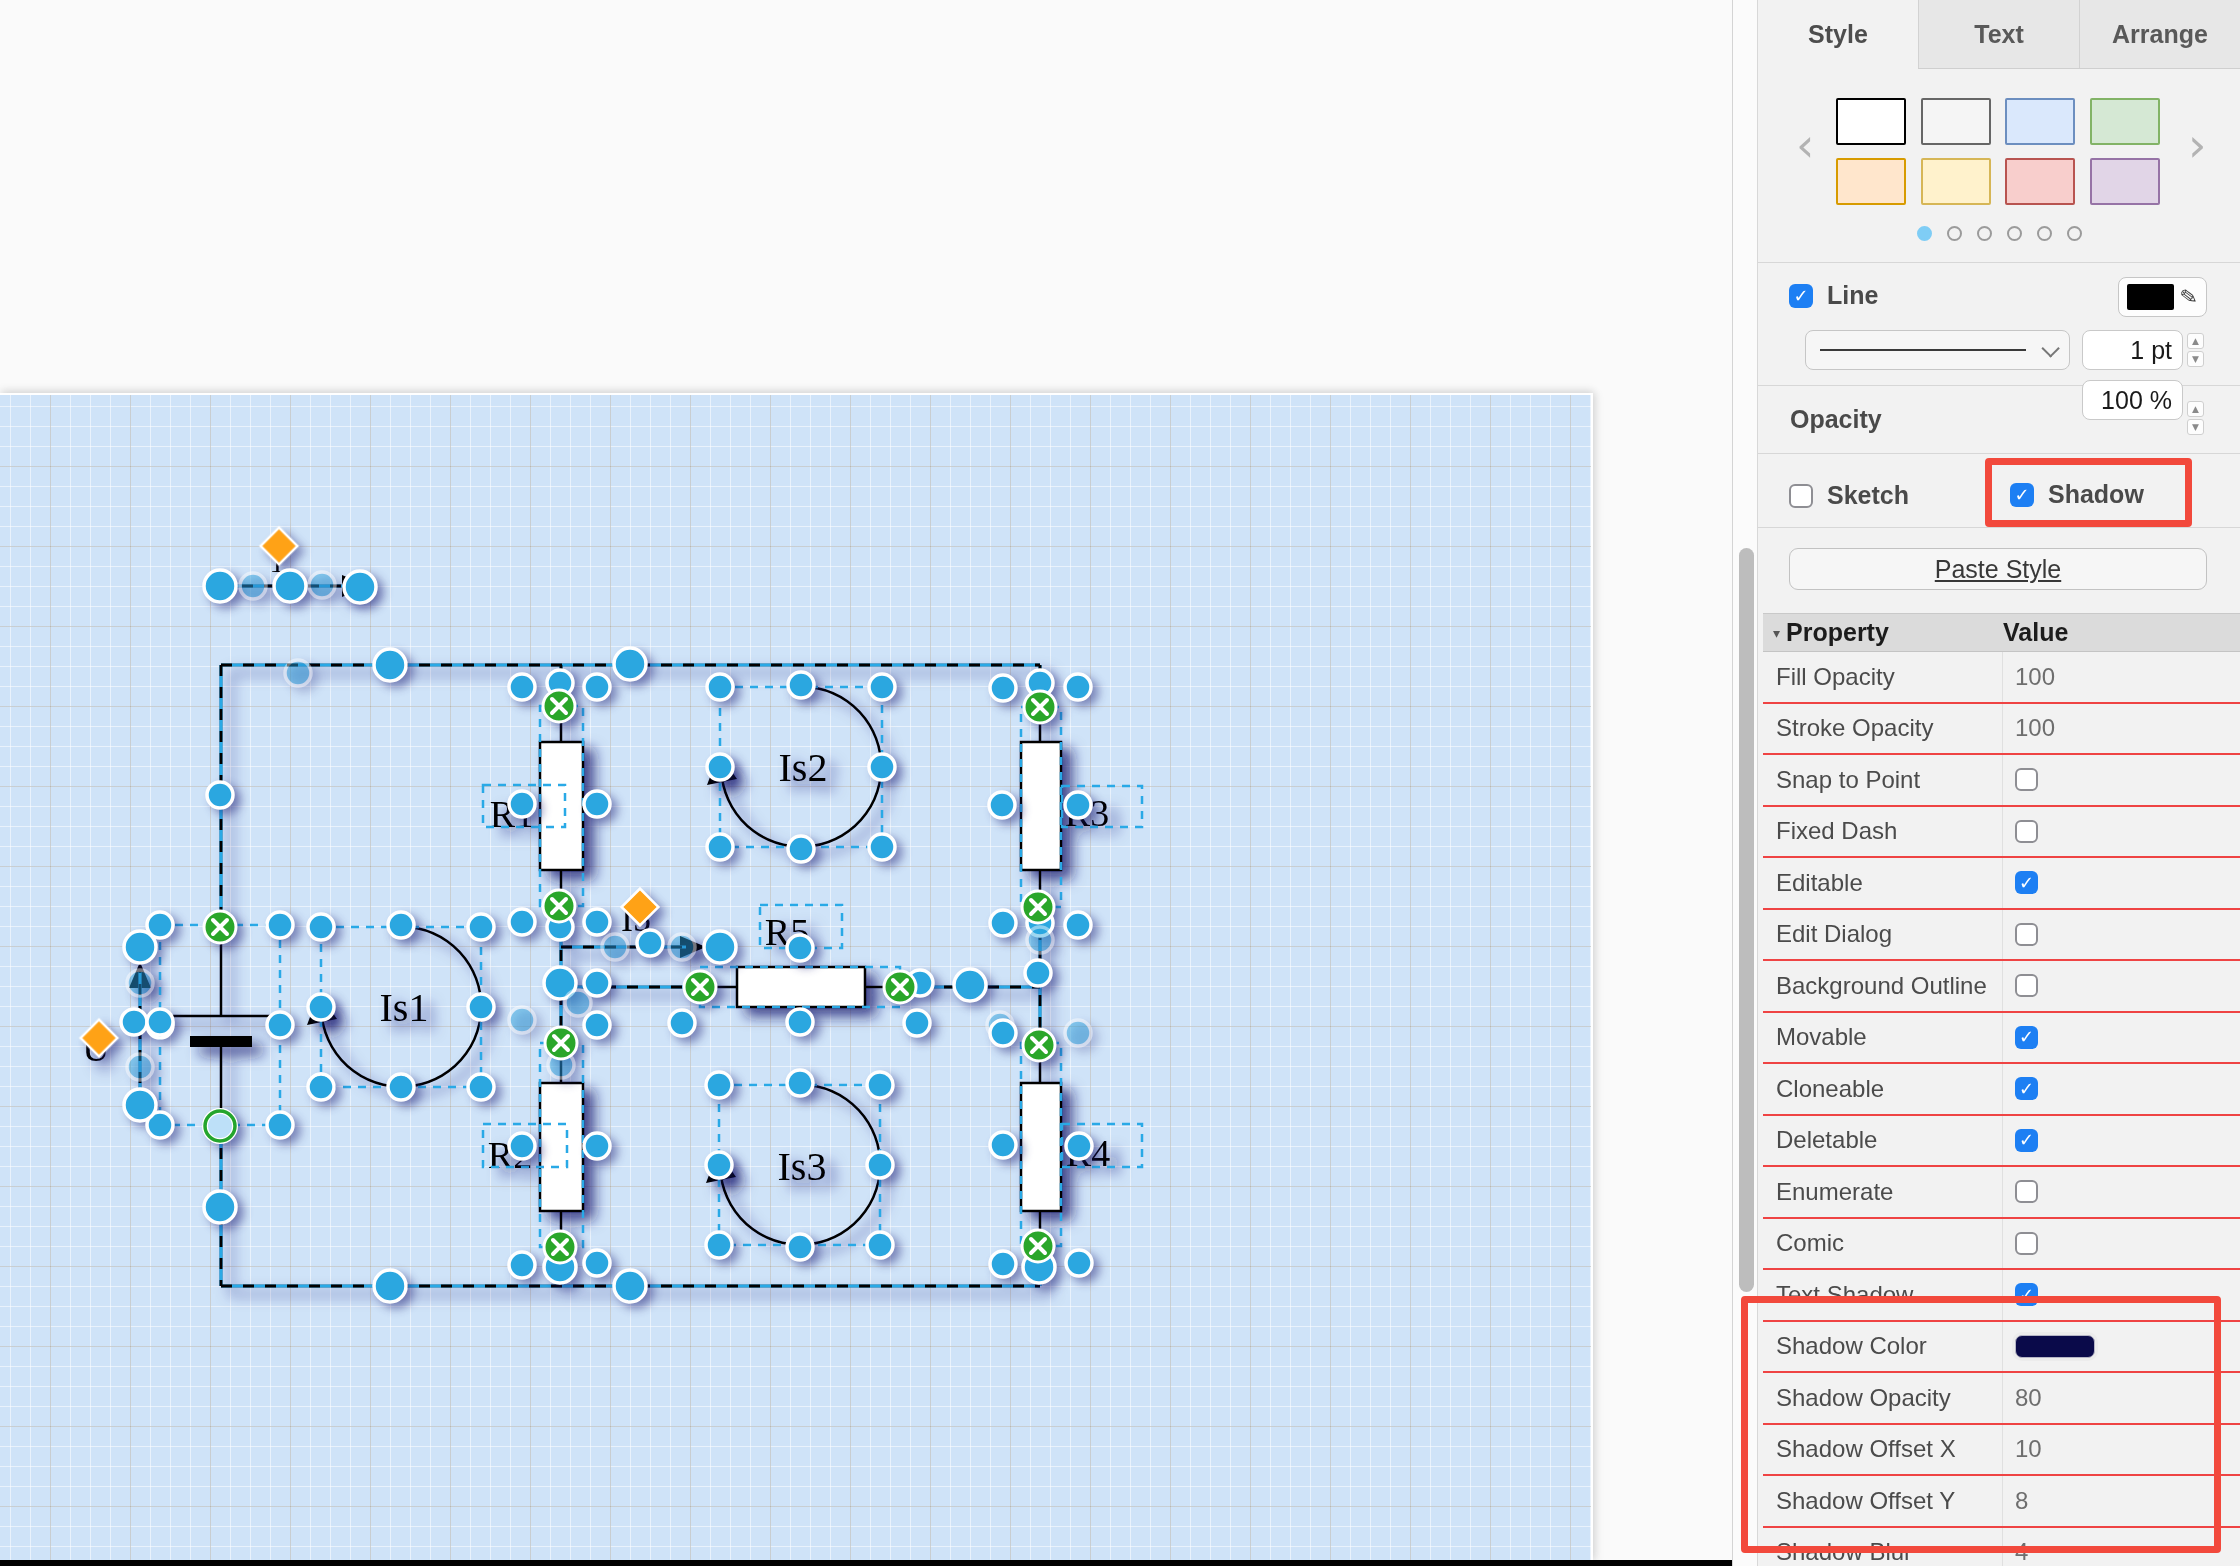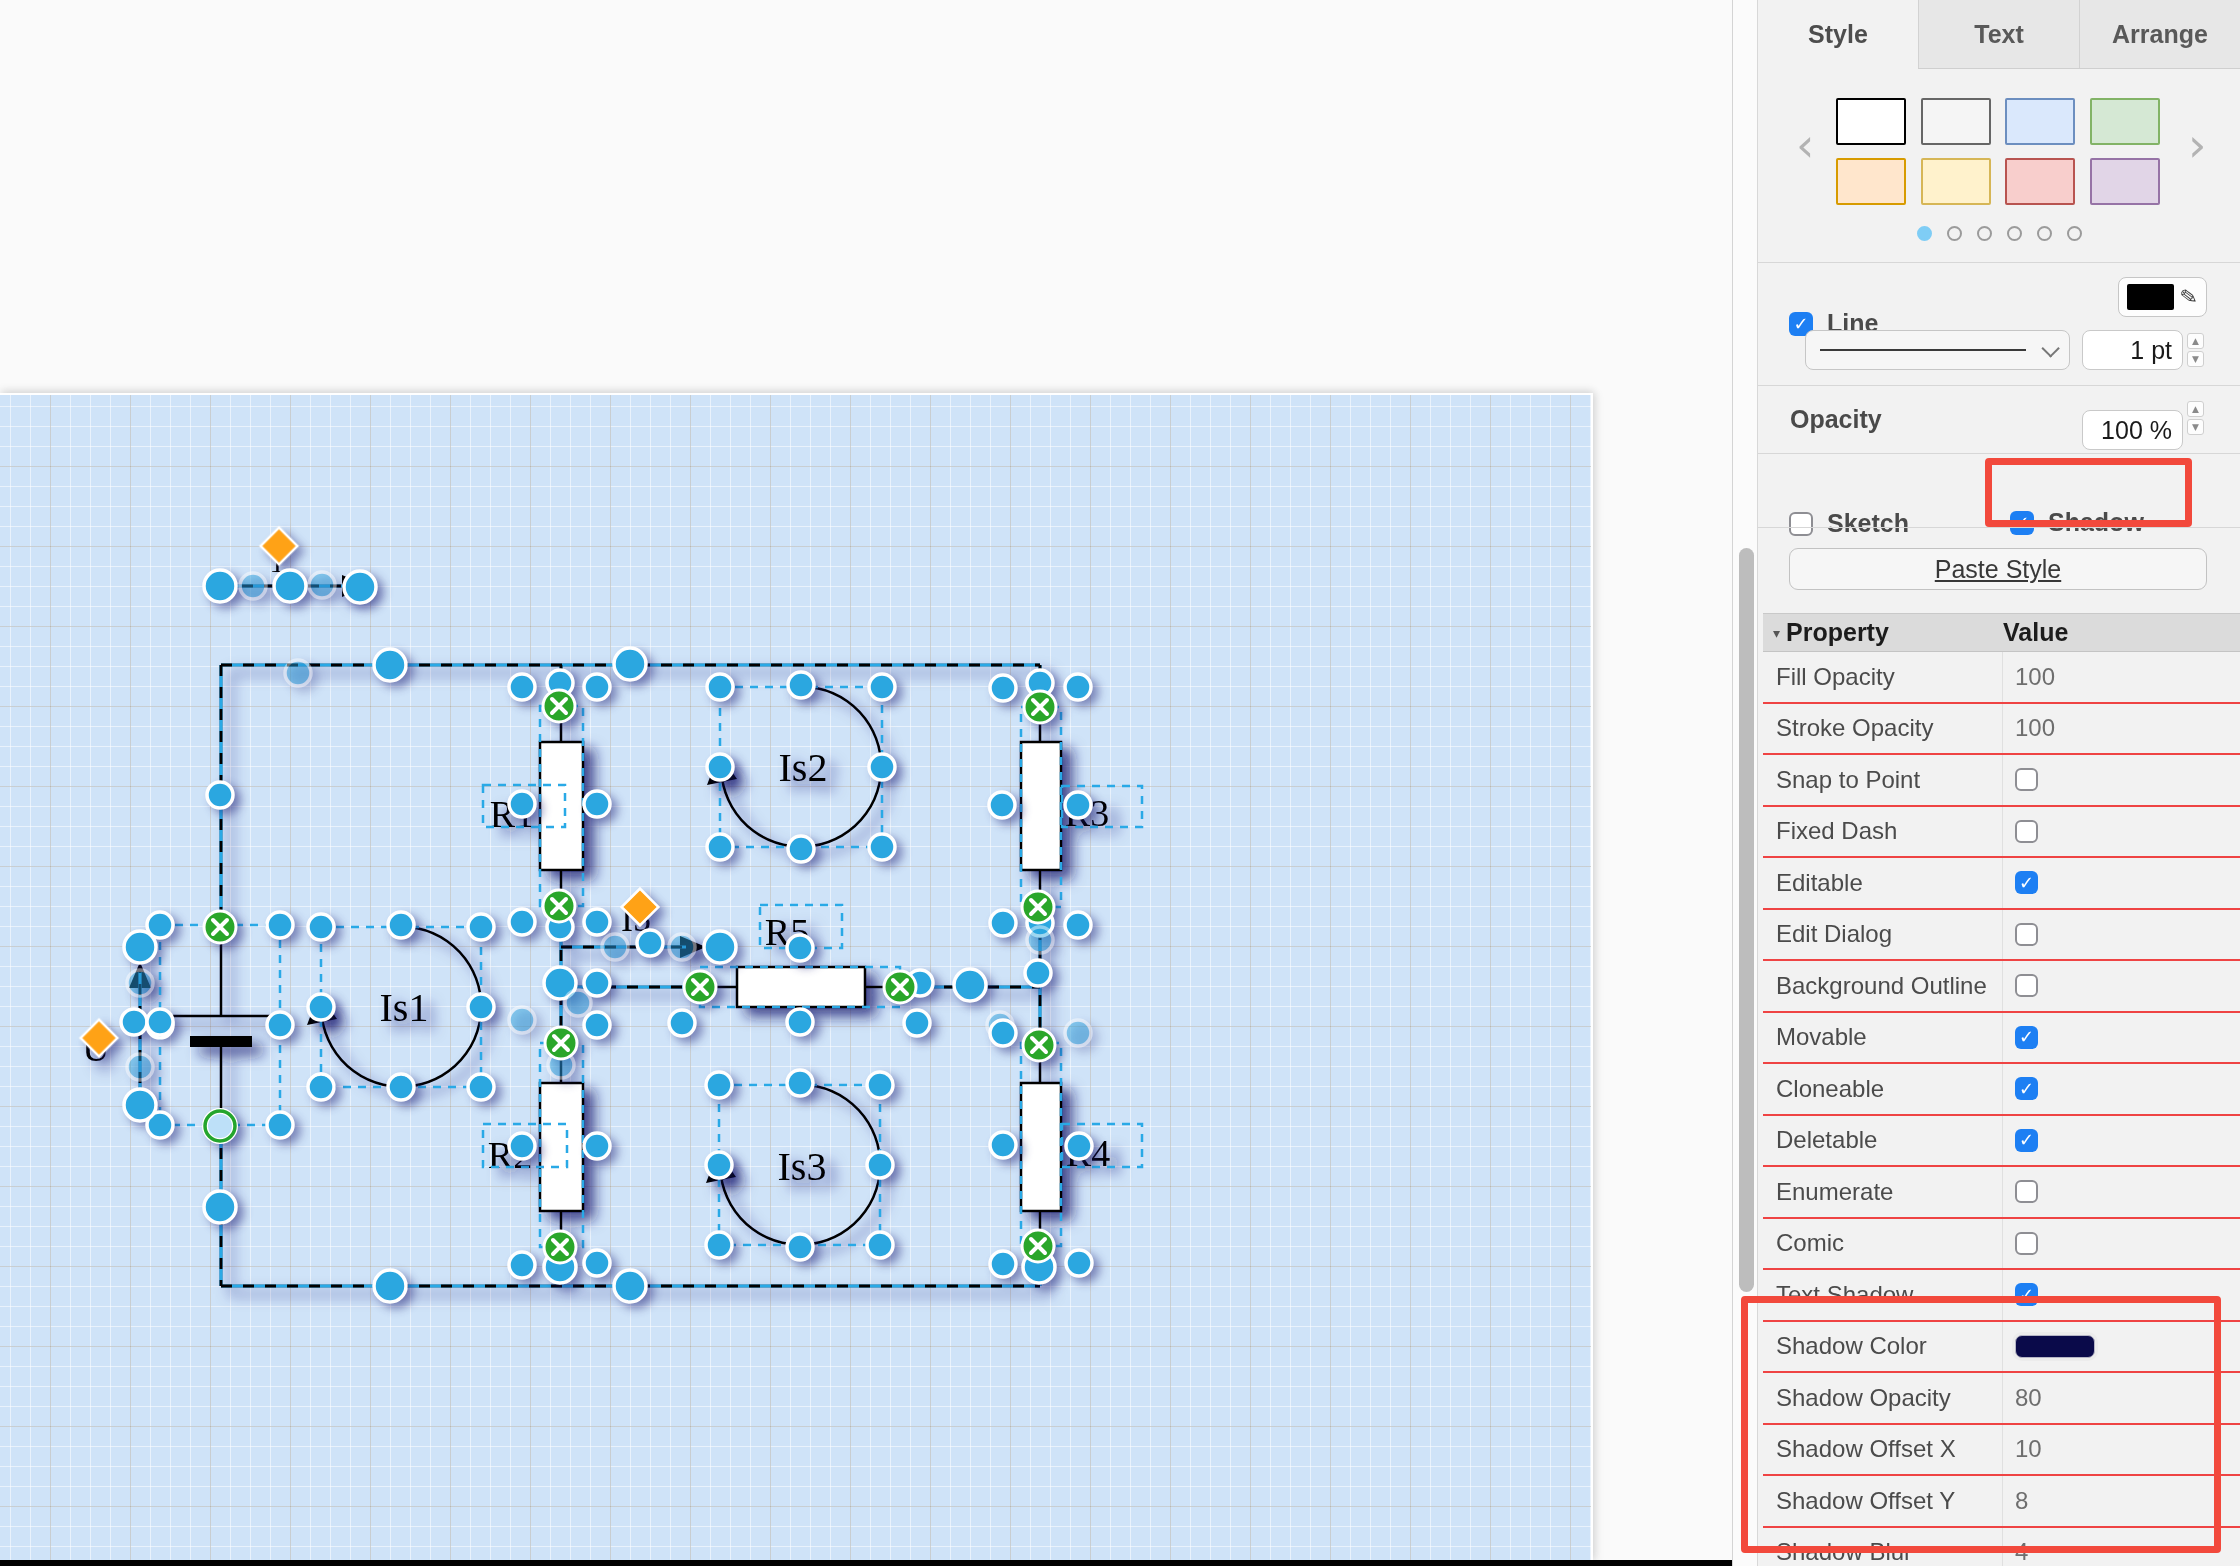--- a/index.html
+++ b/index.html
@@ -42,21 +42,21 @@
   .pager{position:absolute;left:26px;top:226px;width:482px;display:flex;justify-content:center;gap:15px;}
   .pdot{width:15px;height:15px;border-radius:50%;box-sizing:border-box;border:2px solid #9b9b9b;background:transparent;}
   .pdot.active{background:#7fcdf5;border-color:#7fcdf5;}
 
   .cb{width:24px;height:24px;box-sizing:border-box;border:2px solid #8e8e93;border-radius:6px;background:#fff;position:relative;flex:0 0 auto;}
   .cb.checked{border:none;background:#1d7ff3;}
   .cb.checked::after{content:"✓";font-family:"DejaVu Sans",sans-serif;position:absolute;left:50%;top:50%;transform:translate(-50%,-52%);color:#fff;font-size:18px;font-weight:bold;}
   .cb.small{width:23px;height:23px;}
 
   .sec-label{font-size:25px;font-weight:700;color:#4a4a4a;}
-  .row-flex{position:absolute;display:flex;align-items:center;gap:14px;margin-top:28px;}
+  .row-flex{position:absolute;display:flex;align-items:center;gap:14px;}
 
   .color-btn{position:absolute;left:386px;top:277px;width:89px;height:40px;box-sizing:border-box;border:1px solid #c6c6c6;border-radius:8px;background:#fdfdfd;display:flex;align-items:center;padding:0 8px;gap:6px;}
   .color-chip-line{width:48px;height:26px;background:#000;border-radius:2px;}
   .pen{font-family:"DejaVu Sans",sans-serif;font-size:21px;color:#3c3c3c;transform:rotate(-8deg);}
 
   .dropdown{position:absolute;left:73px;top:330px;width:265px;height:40px;box-sizing:border-box;border:1px solid #c6c6c6;border-radius:8px;background:#f6f6f6;display:flex;align-items:center;padding:0 14px;}
   .dd-sample{flex:1;height:2px;background:#3a3a3a;margin-right:16px;}
   .dd-arrow{width:11px;height:11px;border-right:2.5px solid #777;border-bottom:2.5px solid #777;transform:rotate(45deg) translateY(-3px);}
 
   .num-input{position:absolute;width:101px;height:40px;box-sizing:border-box;border:1px solid #c9c9c9;border-radius:8px;background:#fff;display:flex;align-items:center;justify-content:flex-end;padding-right:10px;font-size:25px;color:#1a1a1a;}
@@ -410,21 +410,21 @@
   </div>
   <div class="num-input" style="left:350px;top:330px;">1 pt</div>
   <div class="stepper" style="left:455px;top:333px;">
       <span>▲</span>
       <span>▼</span>
     </div>
 
   <div class="hr" style="top:385px;"></div>
 
   <div class="sec-label" style="position:absolute;left:58px;top:405px;">Opacity</div>
-  <div class="num-input" style="left:350px;top:410px;">100 %</div>
+  <div class="num-input" style="left:350px;top:380px;">100 %</div>
   <div class="stepper" style="left:455px;top:401px;">
       <span>▲</span>
       <span>▼</span>
     </div>
 
   <div class="hr" style="top:453px;"></div>
 
   <div class="row-flex" style="left:57px;top:481px;">
     <div class="cb"></div>
     <div class="sec-label">Sketch</div>

